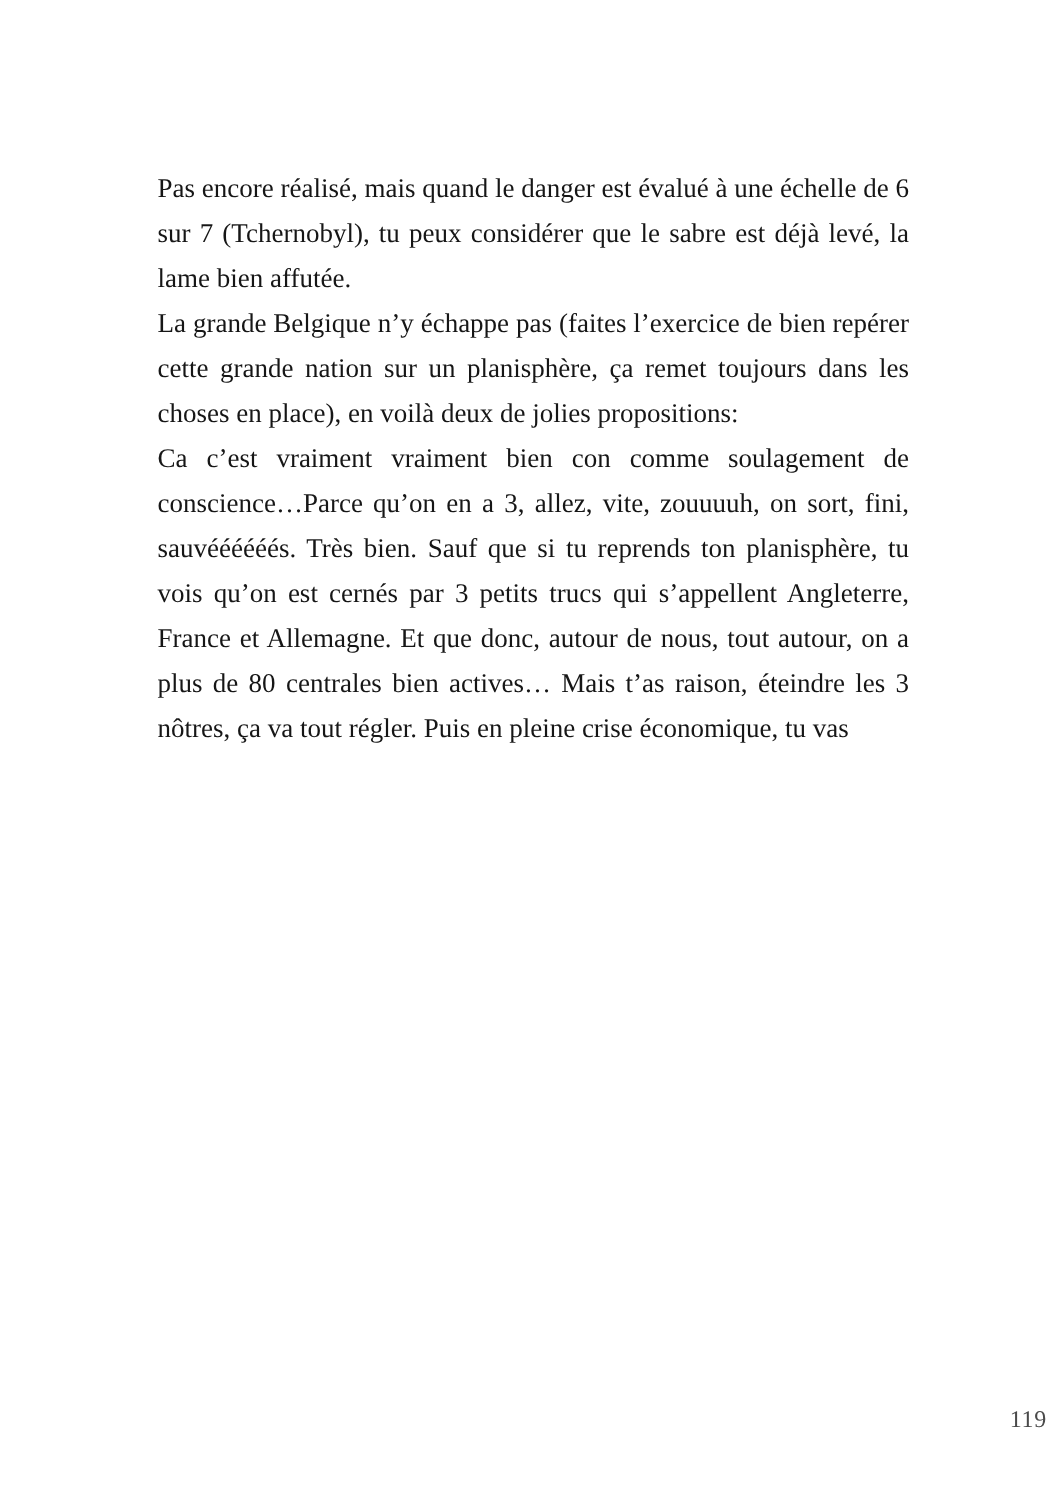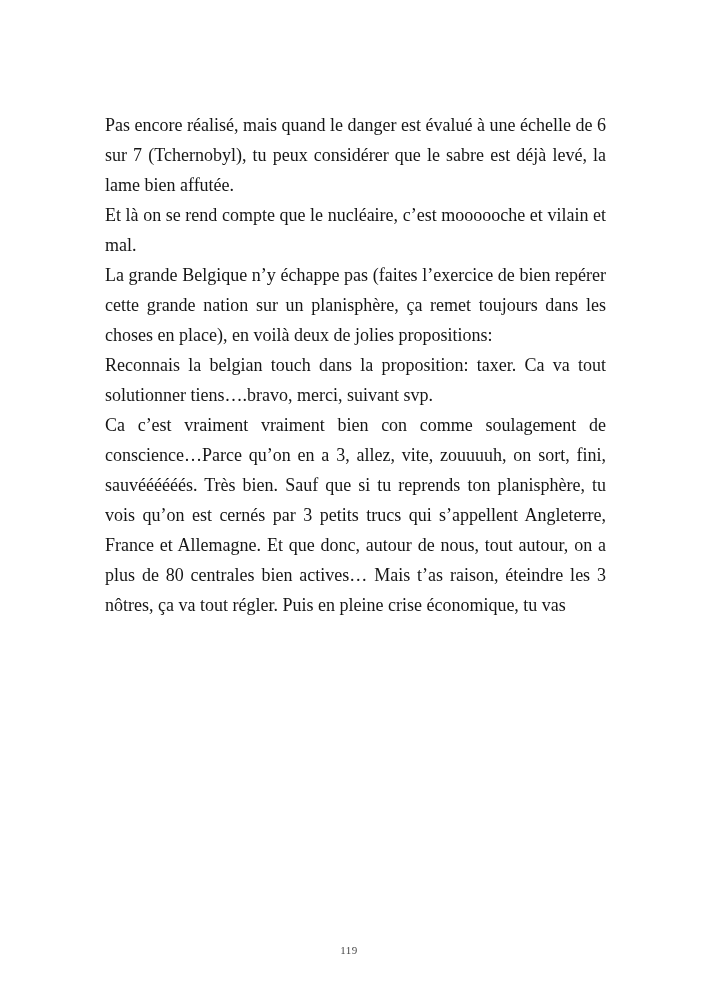--- a/index.html
+++ b/index.html
@@ -28,33 +28,31 @@
   }
   .text-block p {
     margin: 0;
     padding: 0;
   }
   .page-footer {
     position: absolute;
     left: 0;
     right: 0;
     bottom: 36px;
-    text-align: center;
-    font-size: 11px;
+    text-align: right;
+    font-size: 16px;
     color: #4a4a4a;
     letter-spacing: 0.5px;
   }
 </style>
 </head>
 <body>
 
 <div class="page">
   <main class="text-block">
       <p>Pas encore réalisé, mais quand le danger est évalué à une échelle de 6 sur 7 (Tchernobyl), tu peux considérer que le sabre est déjà levé, la lame bien affutée.</p>
-      <p>Et là on se rend compte que le nucléaire, c’est moooooche et vilain et mal.</p>
       <p>La grande Belgique n’y échappe pas (faites l’exercice de bien repérer cette grande nation sur un planisphère, ça remet toujours dans les choses en place), en voilà deux de jolies propositions:</p>
-      <p>Reconnais la belgian touch dans la proposition: taxer. Ca va tout solutionner tiens….bravo, merci, suivant svp.</p>
       <p>Ca c’est vraiment vraiment bien con comme soulagement de conscience…Parce qu’on en a 3, allez, vite, zouuuuh, on sort, fini, sauvéééééés. Très bien. Sauf que si tu reprends ton planisphère, tu vois qu’on est cernés par 3 petits trucs qui s’appellent Angleterre, France et Allemagne. Et que donc, autour de nous, tout autour, on a plus de 80 centrales bien actives… Mais t’as raison, éteindre les 3 nôtres, ça va tout régler. Puis en pleine crise économique, tu vas</p>
     </main>
   <footer class="page-footer">
     <span>119</span>
   </footer>
 </div>
 
 </body></html>

